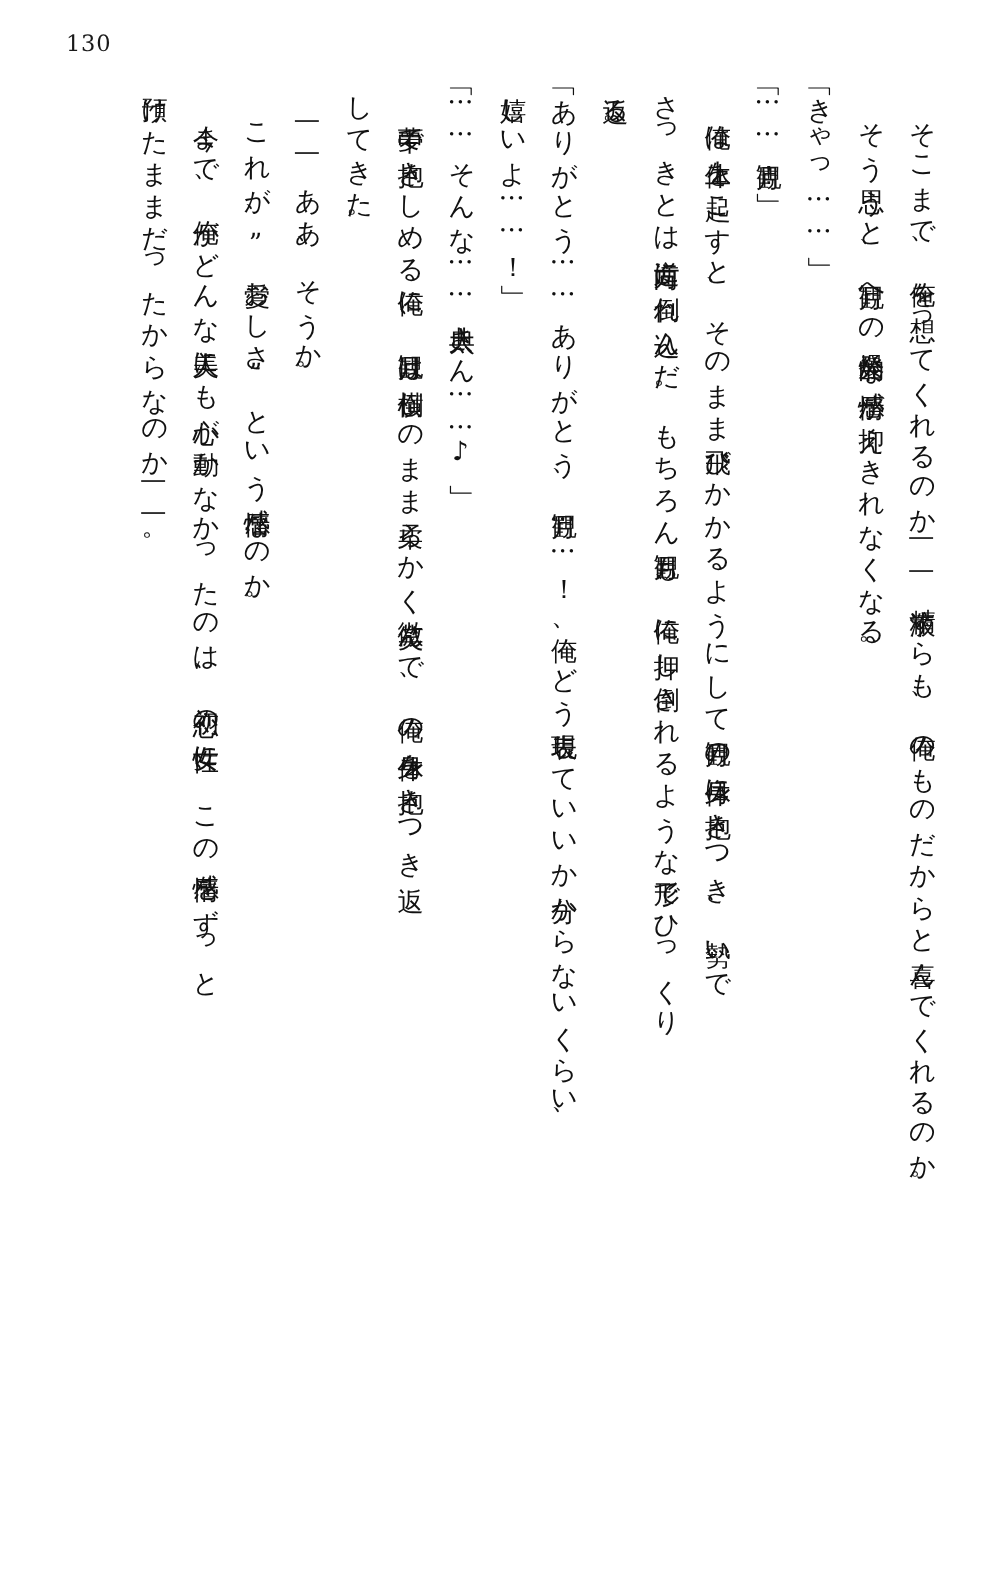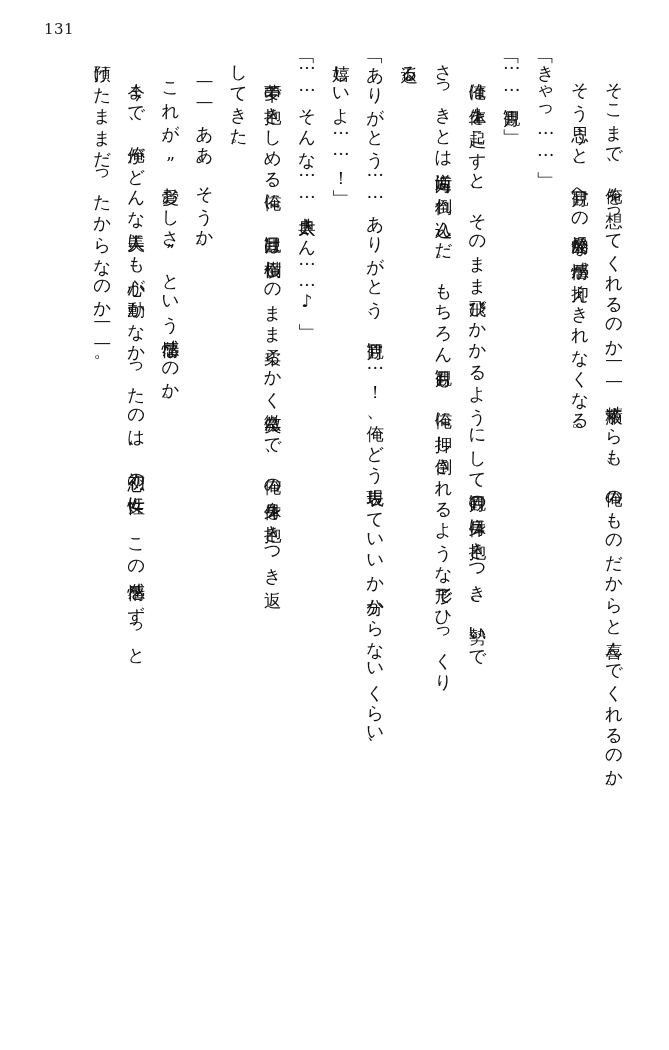--- a/index.html
+++ b/index.html
@@ -53,21 +53,21 @@
   }
   .text-block p.indent {
     text-indent: 1em;
   }
 </style>
 </head>
 <body>
 
 <div class="page">
 
-  <div class="page-number">131</div>
+  <div class="page-number">130</div>
 
   <div class="text-block" id="body-text">
       <p class="indent">そこまで、俺を想ってくれるのか——精液すらも、俺のものだからと喜んでくれるのか。</p>
       <p class="indent">そう思うと、観月への爆発的な感情が抑えきれなくなる。</p>
       <p>「きゃっ……」</p>
       <p>「……観月！」</p>
       <p class="indent">俺は上体を起こすと、そのまま飛びかかるようにして観月の身体に抱きつき、勢いで</p>
       <p>さっきとは逆方向に倒れ込んだ。もちろん観月も、俺に押し倒されるような形でひっくり</p>
       <p>返る。</p>
       <p>「ありがとう……ありがとう、観月……！　俺、どう表現していいか分からないくらい、</p>

